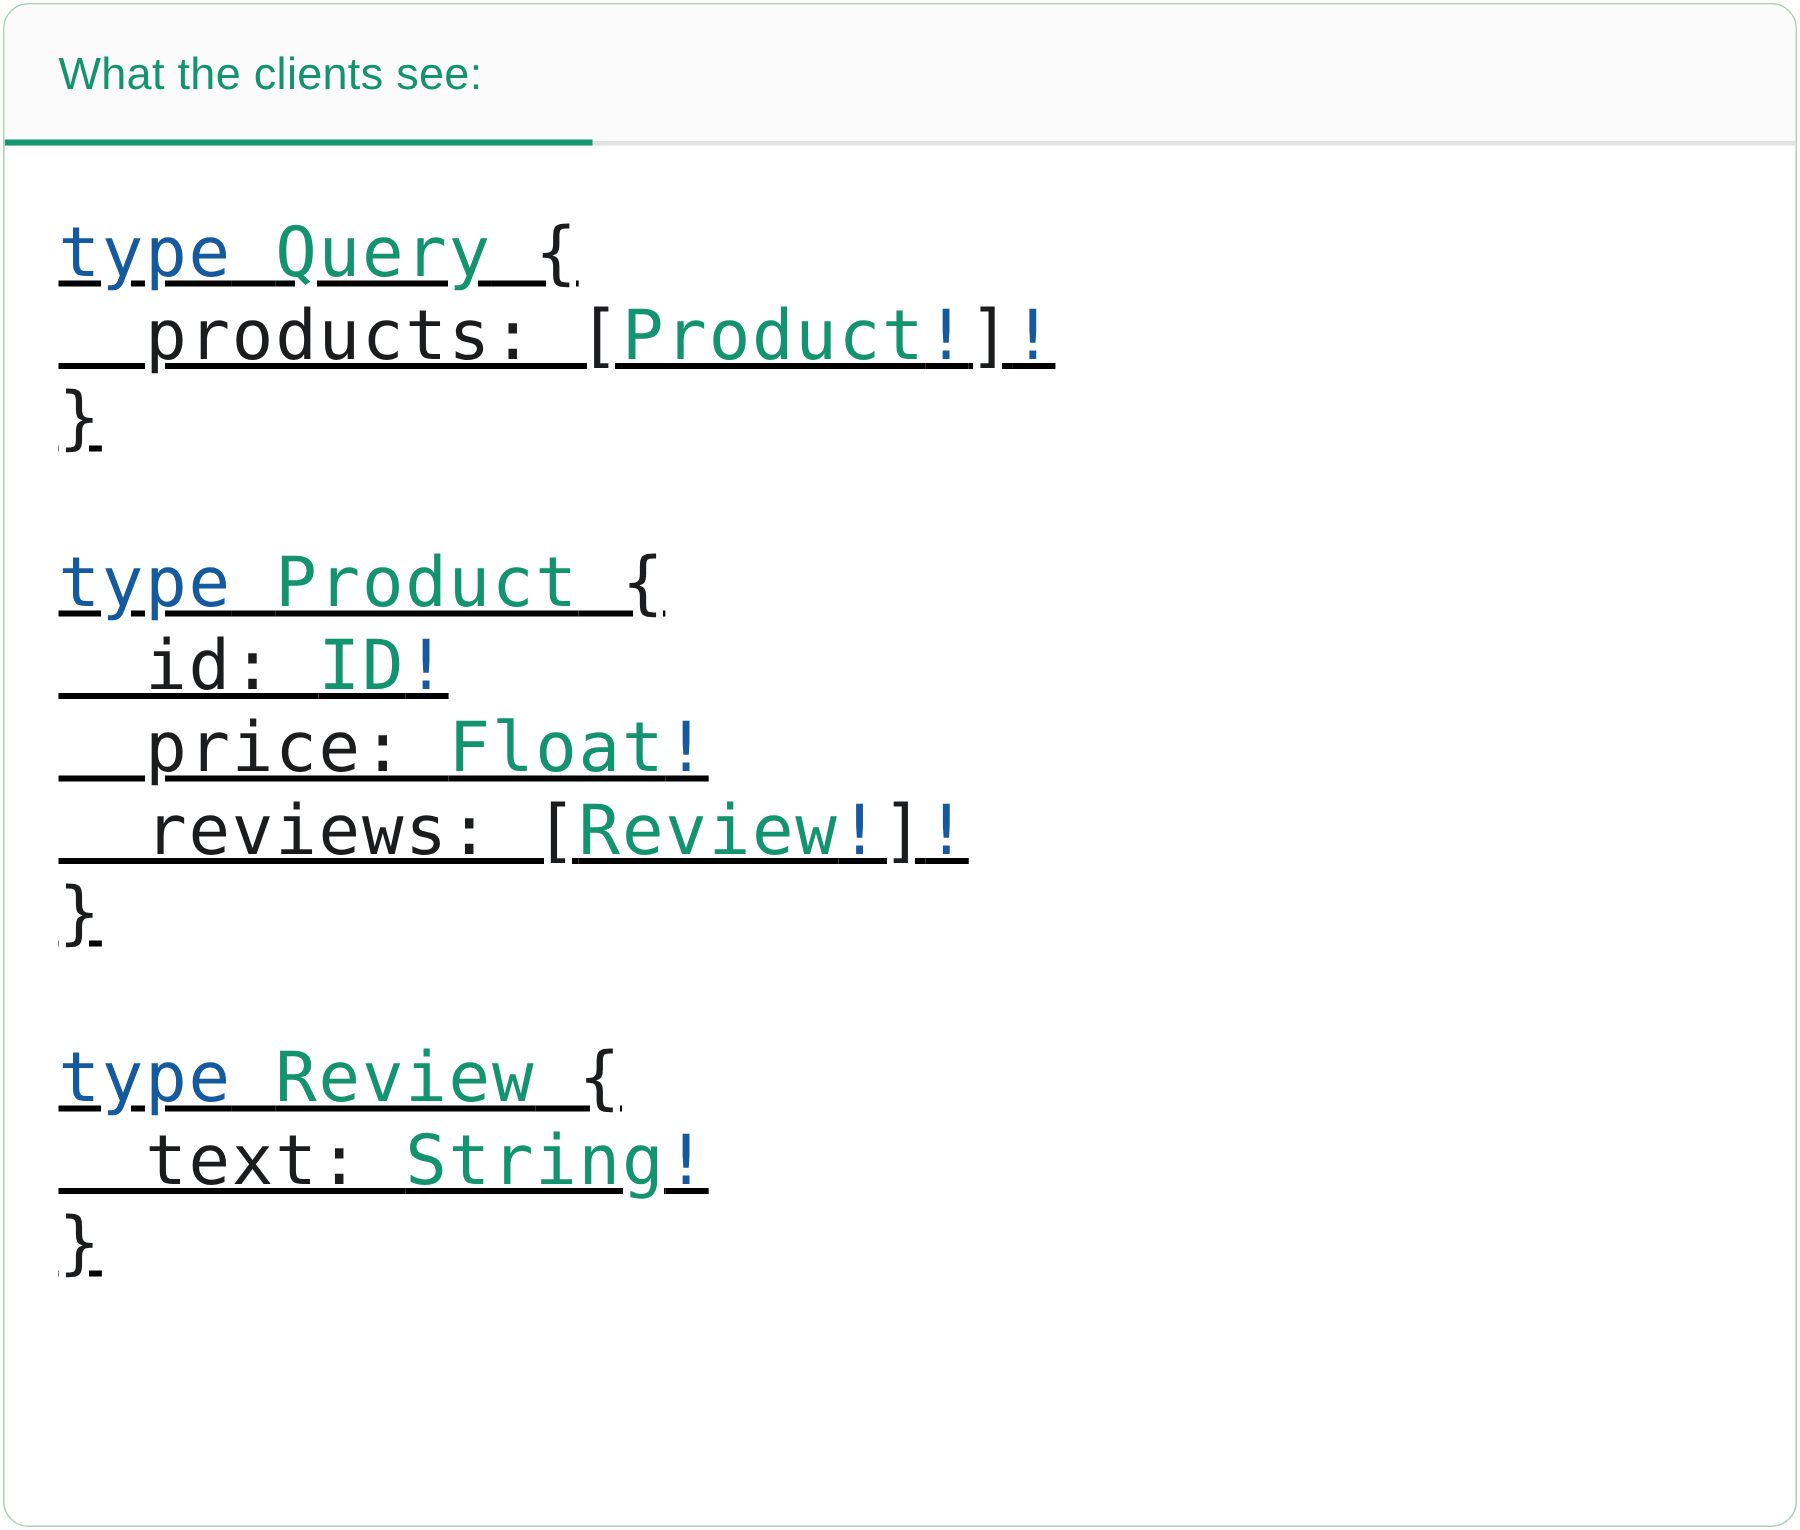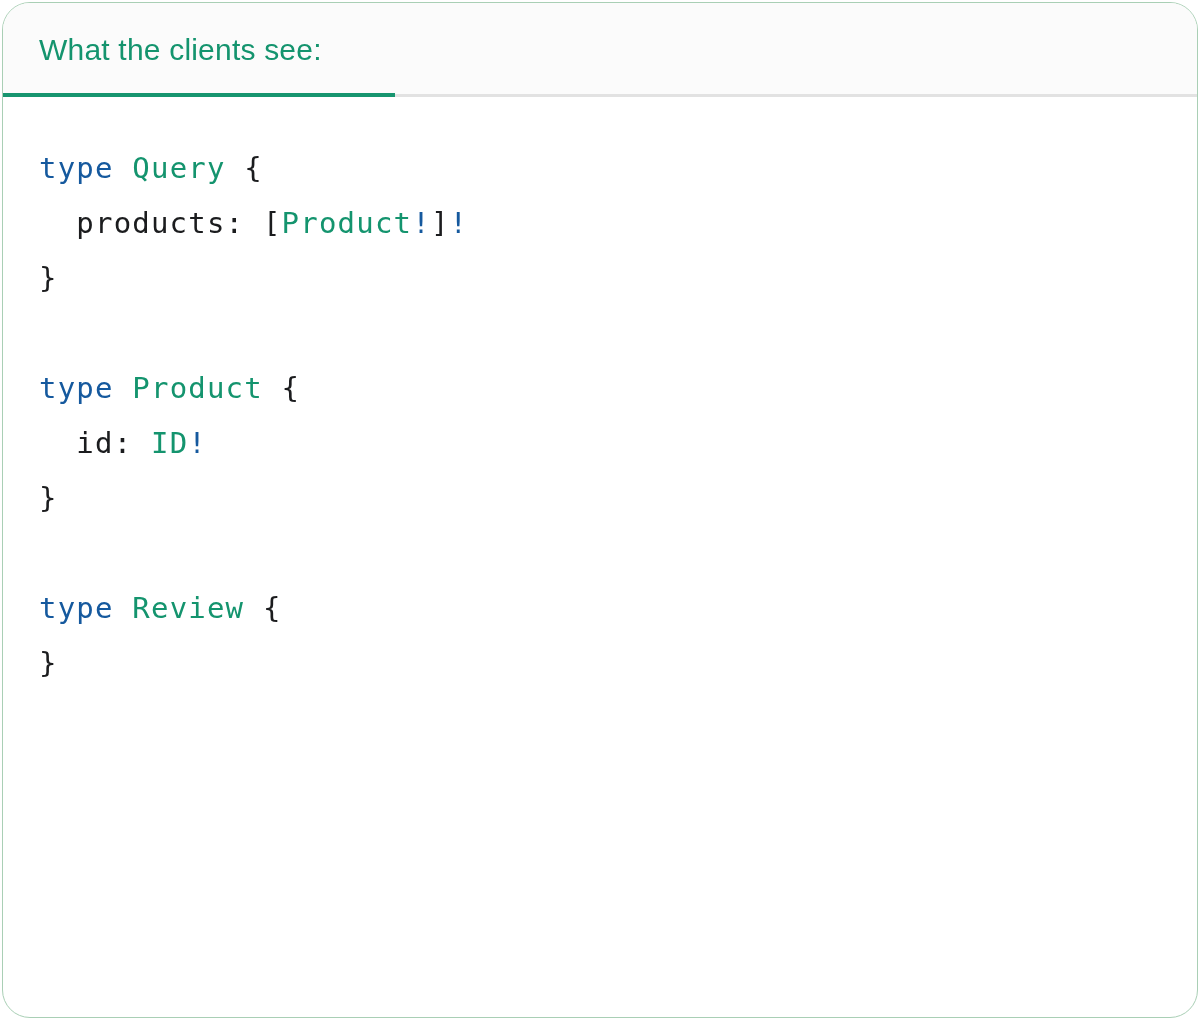--- a/index.html
+++ b/index.html
@@ -6,23 +6,24 @@
   html, body {
     width: 1200px; height: 1020px;
     background: #ffffff;
     font-family: "Liberation Sans", sans-serif;
     overflow: hidden;
   }
   .card {
     position: absolute;
     inset: 2px;
     border: 1px solid var(--card-border, #a9cfb5);
-    border-radius: 28px;
+    border-radius: 17px;
     background: var(--body-bg, #ffffff);
     overflow: hidden;
+    text-decoration: underline;
   }
   .card-header {
     position: relative;
     height: 94px;
     background: var(--header-bg, #fbfbfb);
   }
   .header-divider {
     position: absolute;
     left: 0; right: 0; bottom: 0;
     height: 3px;
@@ -50,21 +51,21 @@
     left: 0; bottom: 0;
     width: 392px; height: 4px;
     background: var(--tab-underline, #14946e);
     z-index: 2;
   }
   .card-body {
     padding: 44px 36px 0 36px;
   }
   .code {
     font-family: "DejaVu Sans Mono", "Liberation Mono", monospace;
-    font-size: 29px;
+    font-size: 46px;
     letter-spacing: 1.2px;
     font-weight: 500;
   }
   .code-line {
     height: 55px;
     line-height: 55px;
     white-space: pre;
   }
   .tok-kw { color: var(--code-keyword, #15599e); }
   .tok-ty { color: var(--code-type, #14946e); }
@@ -82,19 +83,22 @@
     <div class="tab-underline"></div>
   </div>
   <div class="card-body">
     <div class="code">
         <div class="code-line"><span class="tok-kw">type</span><span class="tok-pl"> </span><span class="tok-ty">Query</span><span class="tok-pl"> {</span></div>
         <div class="code-line"><span class="tok-pl">  products: [</span><span class="tok-ty">Product</span><span class="tok-kw">!</span><span class="tok-pl">]</span><span class="tok-kw">!</span></div>
         <div class="code-line"><span class="tok-pl">}</span></div>
         <div class="code-line"></div>
         <div class="code-line"><span class="tok-kw">type</span><span class="tok-pl"> </span><span class="tok-ty">Product</span><span class="tok-pl"> {</span></div>
         <div class="code-line"><span class="tok-pl">  id: </span><span class="tok-ty">ID</span><span class="tok-kw">!</span></div>
+        <div class="code-line"><span class="tok-pl">  price: </span><span class="tok-ty">Float</span><span class="tok-kw">!</span></div>
+        <div class="code-line"><span class="tok-pl">  reviews: [</span><span class="tok-ty">Review</span><span class="tok-kw">!</span><span class="tok-pl">]</span><span class="tok-kw">!</span></div>
         <div class="code-line"><span class="tok-pl">}</span></div>
         <div class="code-line"></div>
         <div class="code-line"><span class="tok-kw">type</span><span class="tok-pl"> </span><span class="tok-ty">Review</span><span class="tok-pl"> {</span></div>
+        <div class="code-line"><span class="tok-pl">  text: </span><span class="tok-ty">String</span><span class="tok-kw">!</span></div>
         <div class="code-line"><span class="tok-pl">}</span></div>
       </div>
   </div>
 </div>
 
 </body></html>

